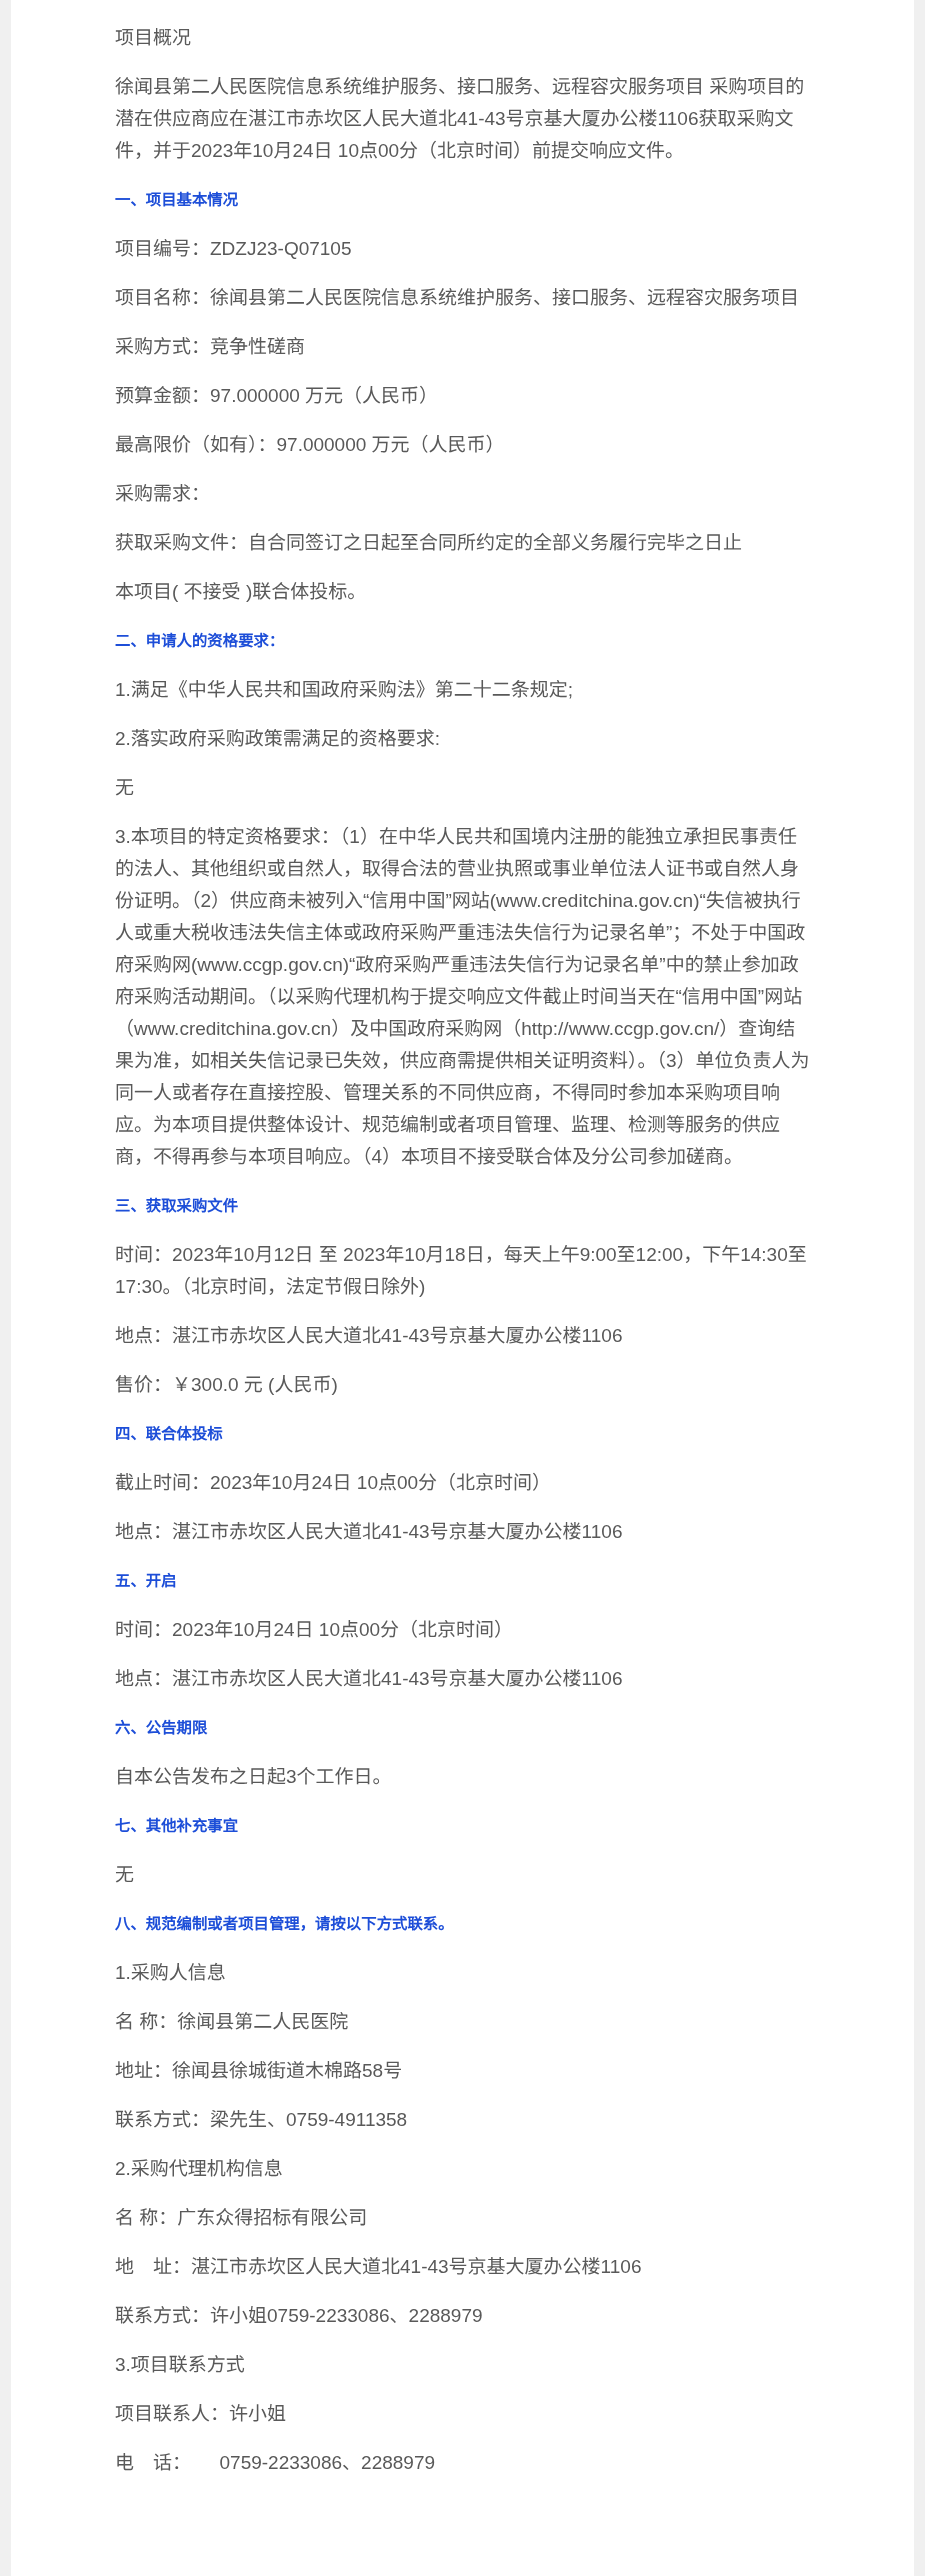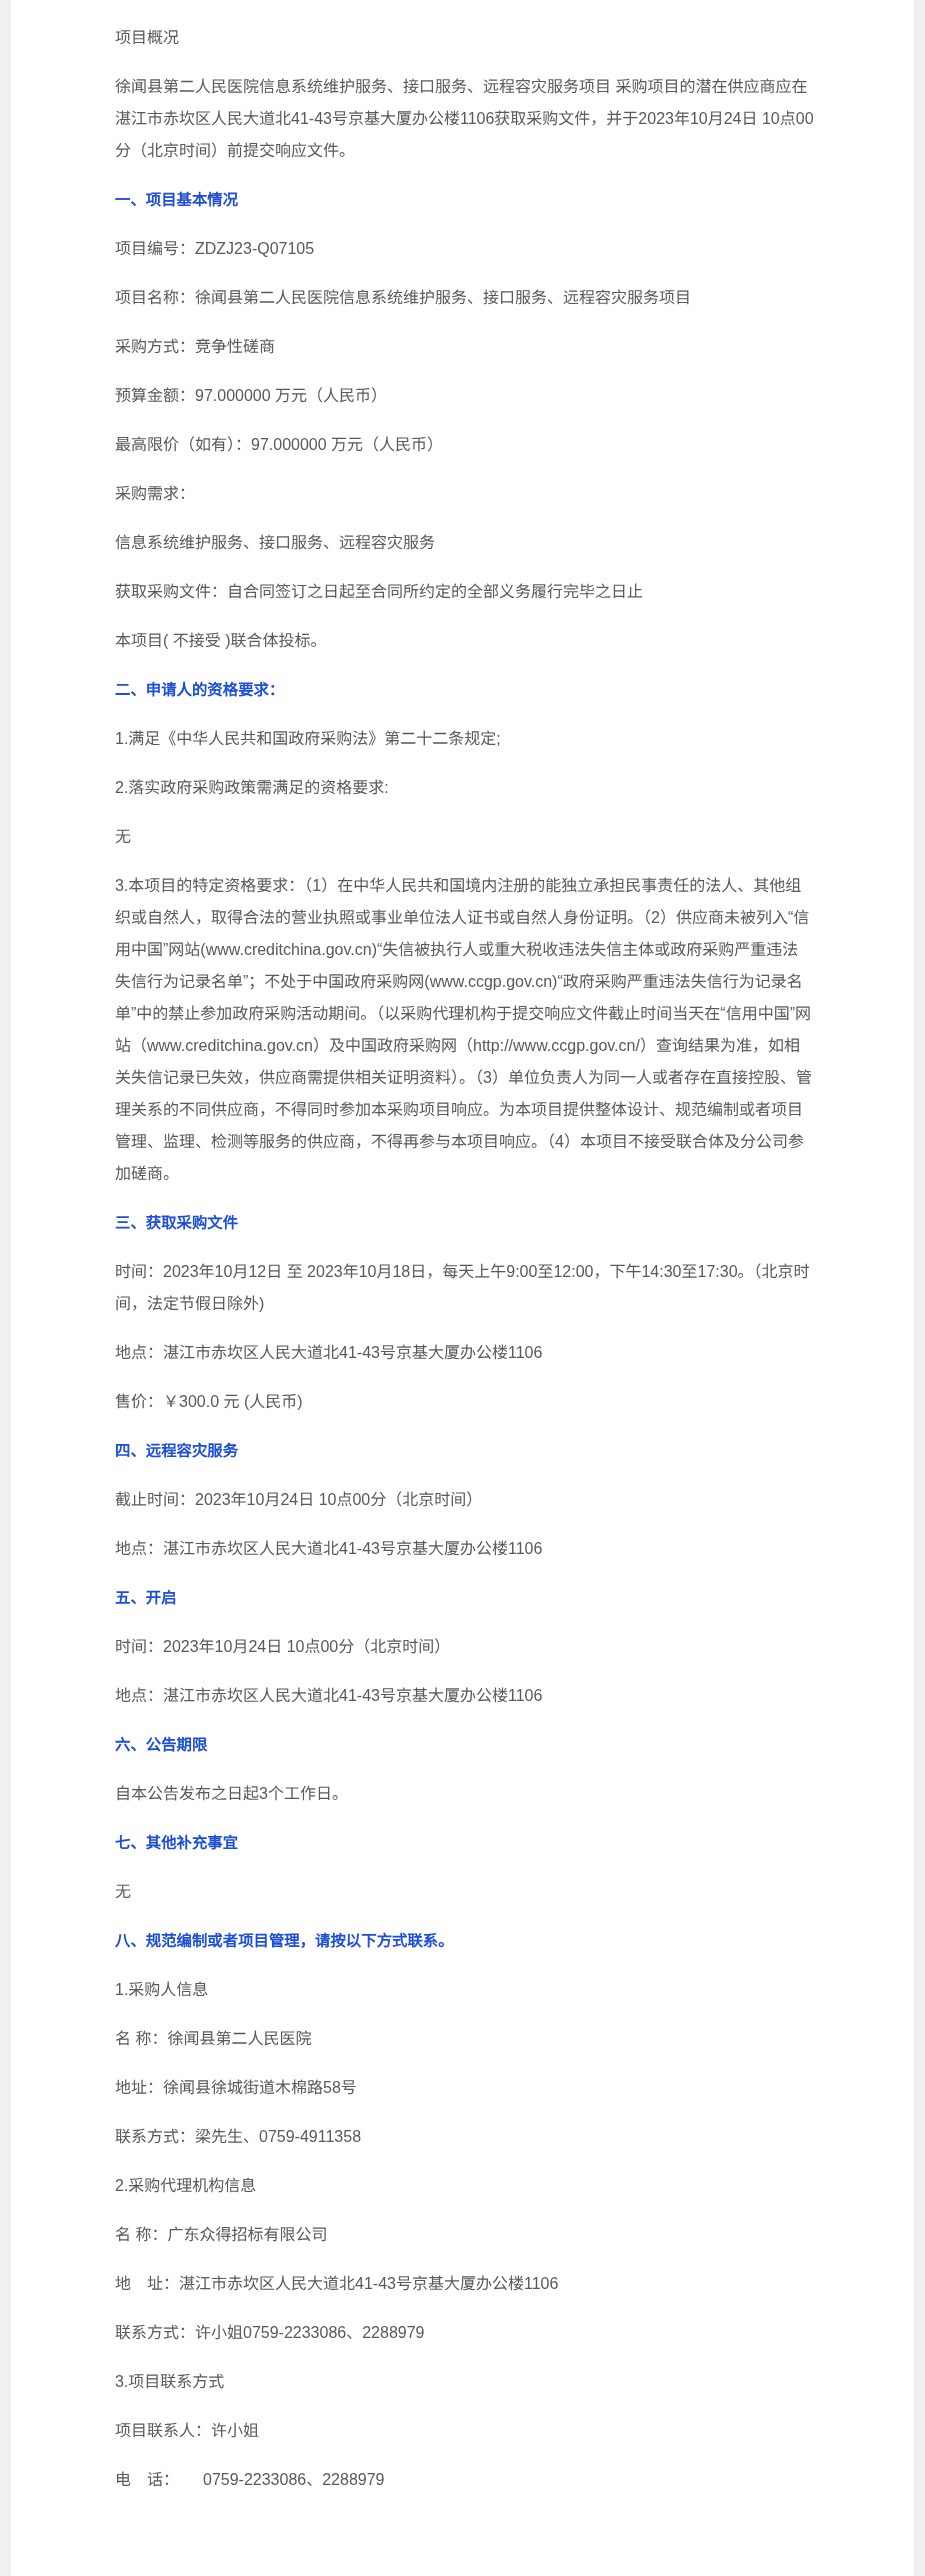--- a/index.html
+++ b/index.html
@@ -16,21 +16,21 @@
     background: #ffffff;
     min-height: 2576px;
     box-sizing: border-box;
     padding: 4.5px 0 45px 0;
   }
   .doc-column {
     margin-left: 104px;
     width: 699px;
   }
   .doc-column p.paragraph {
-    font-size: 16px;
+    font-size: 19px;
     line-height: 32px;
     color: #595959;
     margin: 17px 0;
     white-space: pre-wrap;
     word-break: break-all;
     font-weight: 400;
   }
   .doc-column h3.heading {
     font-size: 15.4px;
     line-height: 32px;
@@ -48,33 +48,32 @@
 
   <p class="paragraph">项目概况</p>
       <p class="paragraph">徐闻县第二人民医院信息系统维护服务、接口服务、远程容灾服务项目 采购项目的潜在供应商应在湛江市赤坎区人民大道北41-43号京基大厦办公楼1106获取采购文件，并于2023年10月24日 10点00分（北京时间）前提交响应文件。</p>
       <h3 class="heading">一、项目基本情况</h3>
       <p class="paragraph">项目编号：ZDZJ23-Q07105</p>
       <p class="paragraph">项目名称：徐闻县第二人民医院信息系统维护服务、接口服务、远程容灾服务项目</p>
       <p class="paragraph">采购方式：竞争性磋商</p>
       <p class="paragraph">预算金额：97.000000 万元（人民币）</p>
       <p class="paragraph">最高限价（如有）：97.000000 万元（人民币）</p>
       <p class="paragraph">采购需求：</p>
-      <p class="paragraph">信息系统维护服务、接口服务、远程容灾服务</p>
       <p class="paragraph">获取采购文件：自合同签订之日起至合同所约定的全部义务履行完毕之日止</p>
       <p class="paragraph">本项目( 不接受 )联合体投标。</p>
       <h3 class="heading">二、申请人的资格要求：</h3>
       <p class="paragraph">1.满足《中华人民共和国政府采购法》第二十二条规定;</p>
       <p class="paragraph">2.落实政府采购政策需满足的资格要求:</p>
       <p class="paragraph">无</p>
       <p class="paragraph">3.本项目的特定资格要求：（1）在中华人民共和国境内注册的能独立承担民事责任的法人、其他组织或自然人，取得合法的营业执照或事业单位法人证书或自然人身份证明。（2）供应商未被列入“信用中国”网站(www.creditchina.gov.cn)“失信被执行人或重大税收违法失信主体或政府采购严重违法失信行为记录名单”；不处于中国政府采购网(www.ccgp.gov.cn)“政府采购严重违法失信行为记录名单”中的禁止参加政府采购活动期间。（以采购代理机构于提交响应文件截止时间当天在“信用中国”网站（www.creditchina.gov.cn）及中国政府采购网（http://www.ccgp.gov.cn/）查询结果为准，如相关失信记录已失效，供应商需提供相关证明资料）。（3）单位负责人为同一人或者存在直接控股、管理关系的不同供应商，不得同时参加本采购项目响应。为本项目提供整体设计、规范编制或者项目管理、监理、检测等服务的供应商，不得再参与本项目响应。（4）本项目不接受联合体及分公司参加磋商。</p>
       <h3 class="heading">三、获取采购文件</h3>
       <p class="paragraph">时间：2023年10月12日 至 2023年10月18日，每天上午9:00至12:00，下午14:30至17:30。（北京时间，法定节假日除外)</p>
       <p class="paragraph">地点：湛江市赤坎区人民大道北41-43号京基大厦办公楼1106</p>
       <p class="paragraph">售价：￥300.0 元 (人民币)</p>
-      <h3 class="heading">四、远程容灾服务</h3>
+      <h3 class="heading">四、联合体投标</h3>
       <p class="paragraph">截止时间：2023年10月24日 10点00分（北京时间）</p>
       <p class="paragraph">地点：湛江市赤坎区人民大道北41-43号京基大厦办公楼1106</p>
       <h3 class="heading">五、开启</h3>
       <p class="paragraph">时间：2023年10月24日 10点00分（北京时间）</p>
       <p class="paragraph">地点：湛江市赤坎区人民大道北41-43号京基大厦办公楼1106</p>
       <h3 class="heading">六、公告期限</h3>
       <p class="paragraph">自本公告发布之日起3个工作日。</p>
       <h3 class="heading">七、其他补充事宜</h3>
       <p class="paragraph">无</p>
       <h3 class="heading">八、规范编制或者项目管理，请按以下方式联系。</h3>

